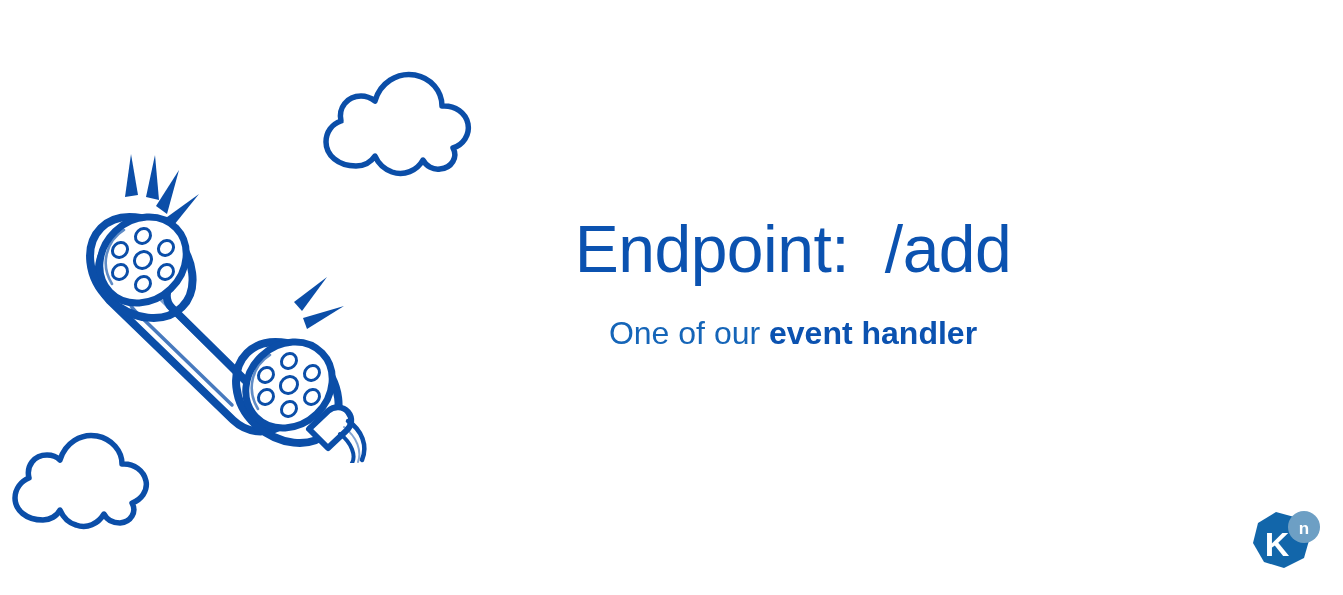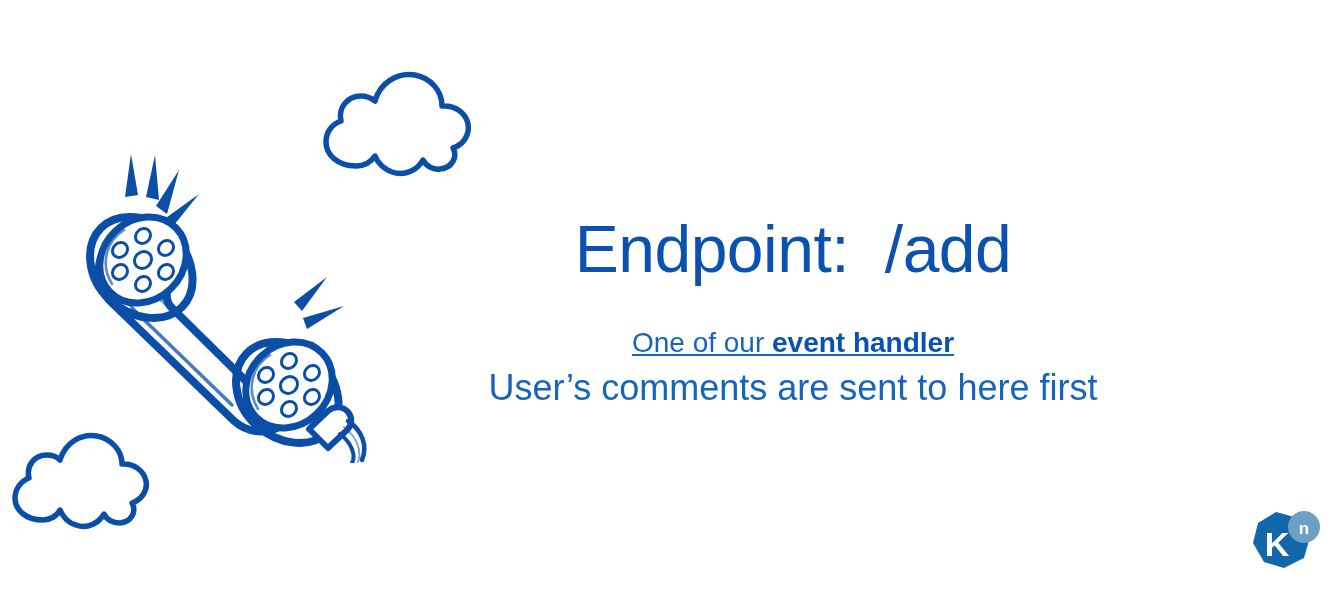--- a/index.html
+++ b/index.html
@@ -55,27 +55,26 @@
     font-family: "Liberation Sans", sans-serif;
     font-size: 66px;
     font-weight: 400;
     line-height: 1.0;
     letter-spacing: -0.5px;
     color: #0b52b0;
     white-space: pre;
     margin: 0;
   }
   #subtitle-line-1 {
-    margin-top: 44px;
-    font-size: 28px;
+    margin-top: 32px;
+    font-size: 32px;
     font-weight: 400;
     line-height: 1.2;
     color: #1565b8;
     white-space: pre;
-    text-decoration: underline;
   }
   #subtitle-line-1 .bold {
     font-weight: 700;
     color: #0b52b0;
   }
   #subtitle-line-2 {
     margin-top: 6px;
     font-size: 36px;
     font-weight: 400;
     line-height: 1.2;
@@ -211,21 +210,20 @@
         <path d="M282 289 C 295 299 300 313 296 324" stroke-width="2" opacity="0.5"></path>
       </g>
     </svg>
   </div>
 
   <div id="text-block">
     <div id="page-title" style="color: rgb(11, 82, 176);">Endpoint:  /add</div>
 
     <div id="subtitle-line-1" style="color: rgb(21, 101, 184);"><span>One of our </span><span class="bold">event handler</span></div>
 
-    <div id="subtitle-line-2" style="color: rgb(21, 101, 184);">User’s comments are sent to here first</div>
   </div>
 
   <div id="brand-logo">
     <svg viewBox="0 0 78 72" width="78" height="72" aria-hidden="true">
 
       <polygon points="32,6 54,12 66,31 60,52 40,62 20,56 9,37 14,17" fill="#1266aa"></polygon>
 
       <circle cx="60" cy="21" r="16" fill="#6d9fc4"></circle>
 
       <text x="33" y="50" font-family="'Liberation Sans', sans-serif" font-size="34" font-weight="700" fill="#ffffff" text-anchor="middle">K</text>

